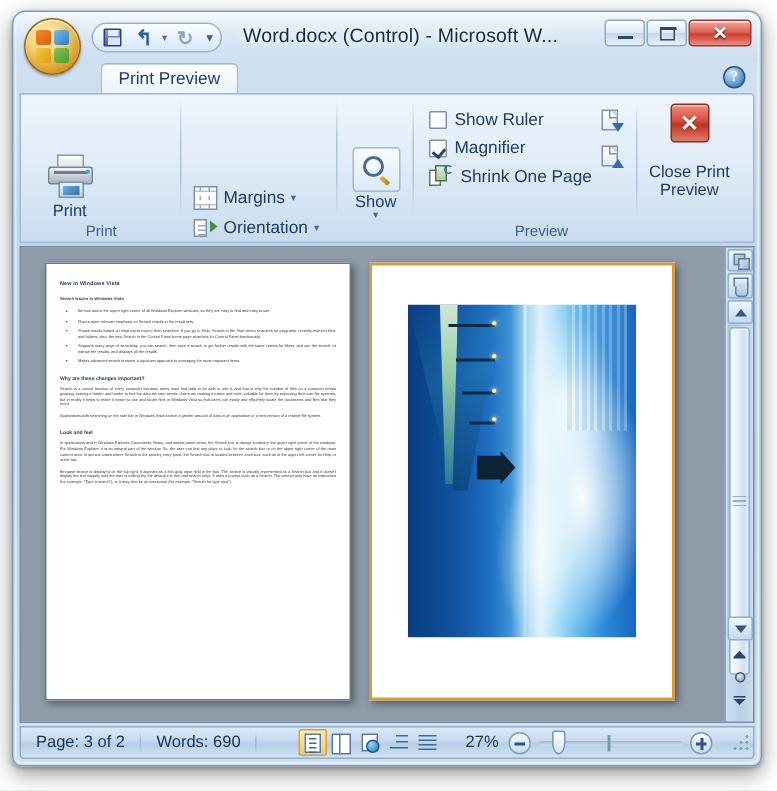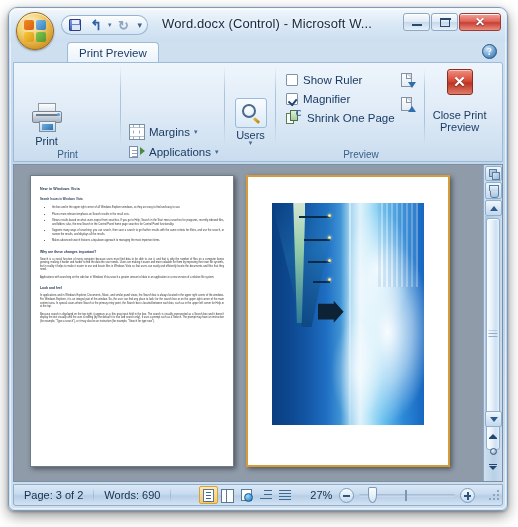--- a/index.html
+++ b/index.html
@@ -519,38 +519,38 @@
             </div>
             <div class="smbtn">
               <span class="ico16 i-orient">
                 <i class="pg">
                     <i class="l" style="top:3px"></i>
                     <i class="l" style="top:6px"></i>
                     <i class="l" style="top:9px"></i>
                   </i>
                   <i class="arr"></i>
               </span>
-              <span class="lbl">Applications</span>
+              <span class="lbl">Orientation</span>
               <span class="caret">▾</span>
             </div>
           </div>
         </div>
         <div class="sep"></div>
       </div>
 
       <div class="rgroup" style="width:51px">
         <div class="body" style="justify-content:center; padding-top:6px;">
           <div class="zoombtn">
             <div class="zoom-face">
               <div class="magnifier">
                   <div class="lens"></div>
                   <div class="handle"></div>
                 </div>
             </div>
-            <div class="lbl">Users</div>
+            <div class="lbl">Show</div>
             <div class="caret">▾</div>
           </div>
         </div>
         <div class="glabel"></div>
         <div class="sep"></div>
       </div>
 
       <div class="rgroup" style="flex:1">
         <div class="body" style="padding-left:8px; align-items:flex-start;">
 

